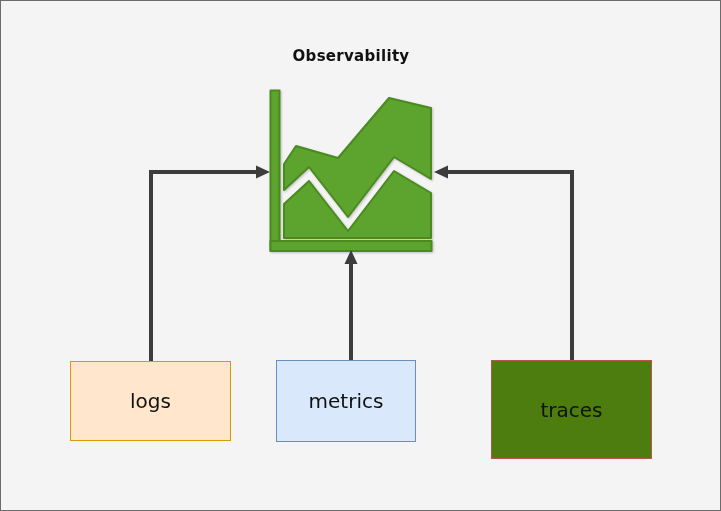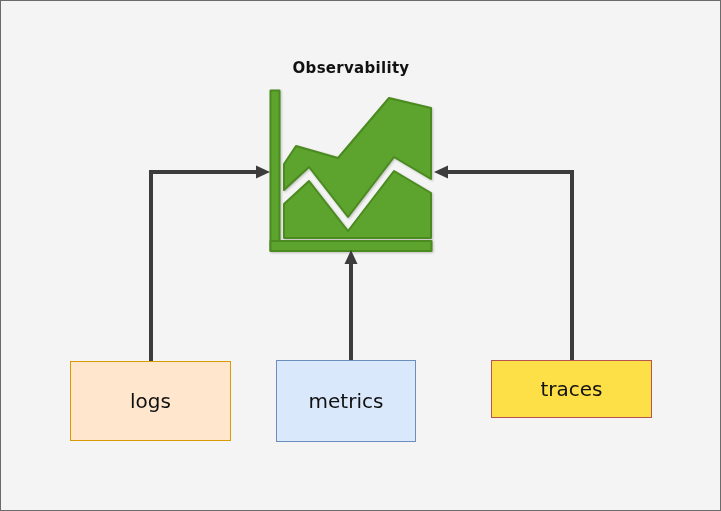--- a/index.html
+++ b/index.html
@@ -19,21 +19,20 @@
   .diagram-title {
     position: absolute;
     left: 258px;
     top: 46px;
     width: 184px;
     text-align: center;
     font-size: 15px;
     font-weight: 600;
     color: #111111;
     letter-spacing: 0.3px;
-    margin-top: 12px;
   }
   .chart-icon {
     position: absolute;
     left: 268px;
     top: 88px;
     width: 164px;
     height: 165px;
     filter: drop-shadow(1.5px 1.5px 1px rgba(0,0,0,0.22));
   }
   .arrow-layer {
@@ -55,22 +54,22 @@
   }
   .node-logs {
     left: 69px;  top: 360px; width: 161px; height: 80px;
     background: #ffe6cc; border: 1.5px solid #d79b00;
   }
   .node-metrics {
     left: 275px; top: 359px; width: 140px; height: 82px;
     background: #dae8fc; border: 1.5px solid #6c8ebf;
   }
   .node-traces {
-    left: 490px; top: 359px; width: 161px; height: 58px;
-    background: #fde047; border: 1.5px solid #b85450;
+    left: 490px; top: 359px; width: 161px; height: 99px;
+    background: #4d7c0f; border: 1.5px solid #b85450;
   }
 </style>
 </head>
 <body>
 
 <div class="canvas">
 
   <div class="diagram-title">Observability</div>
 
   <svg class="chart-icon" viewBox="0 0 164 165" aria-hidden="true">

